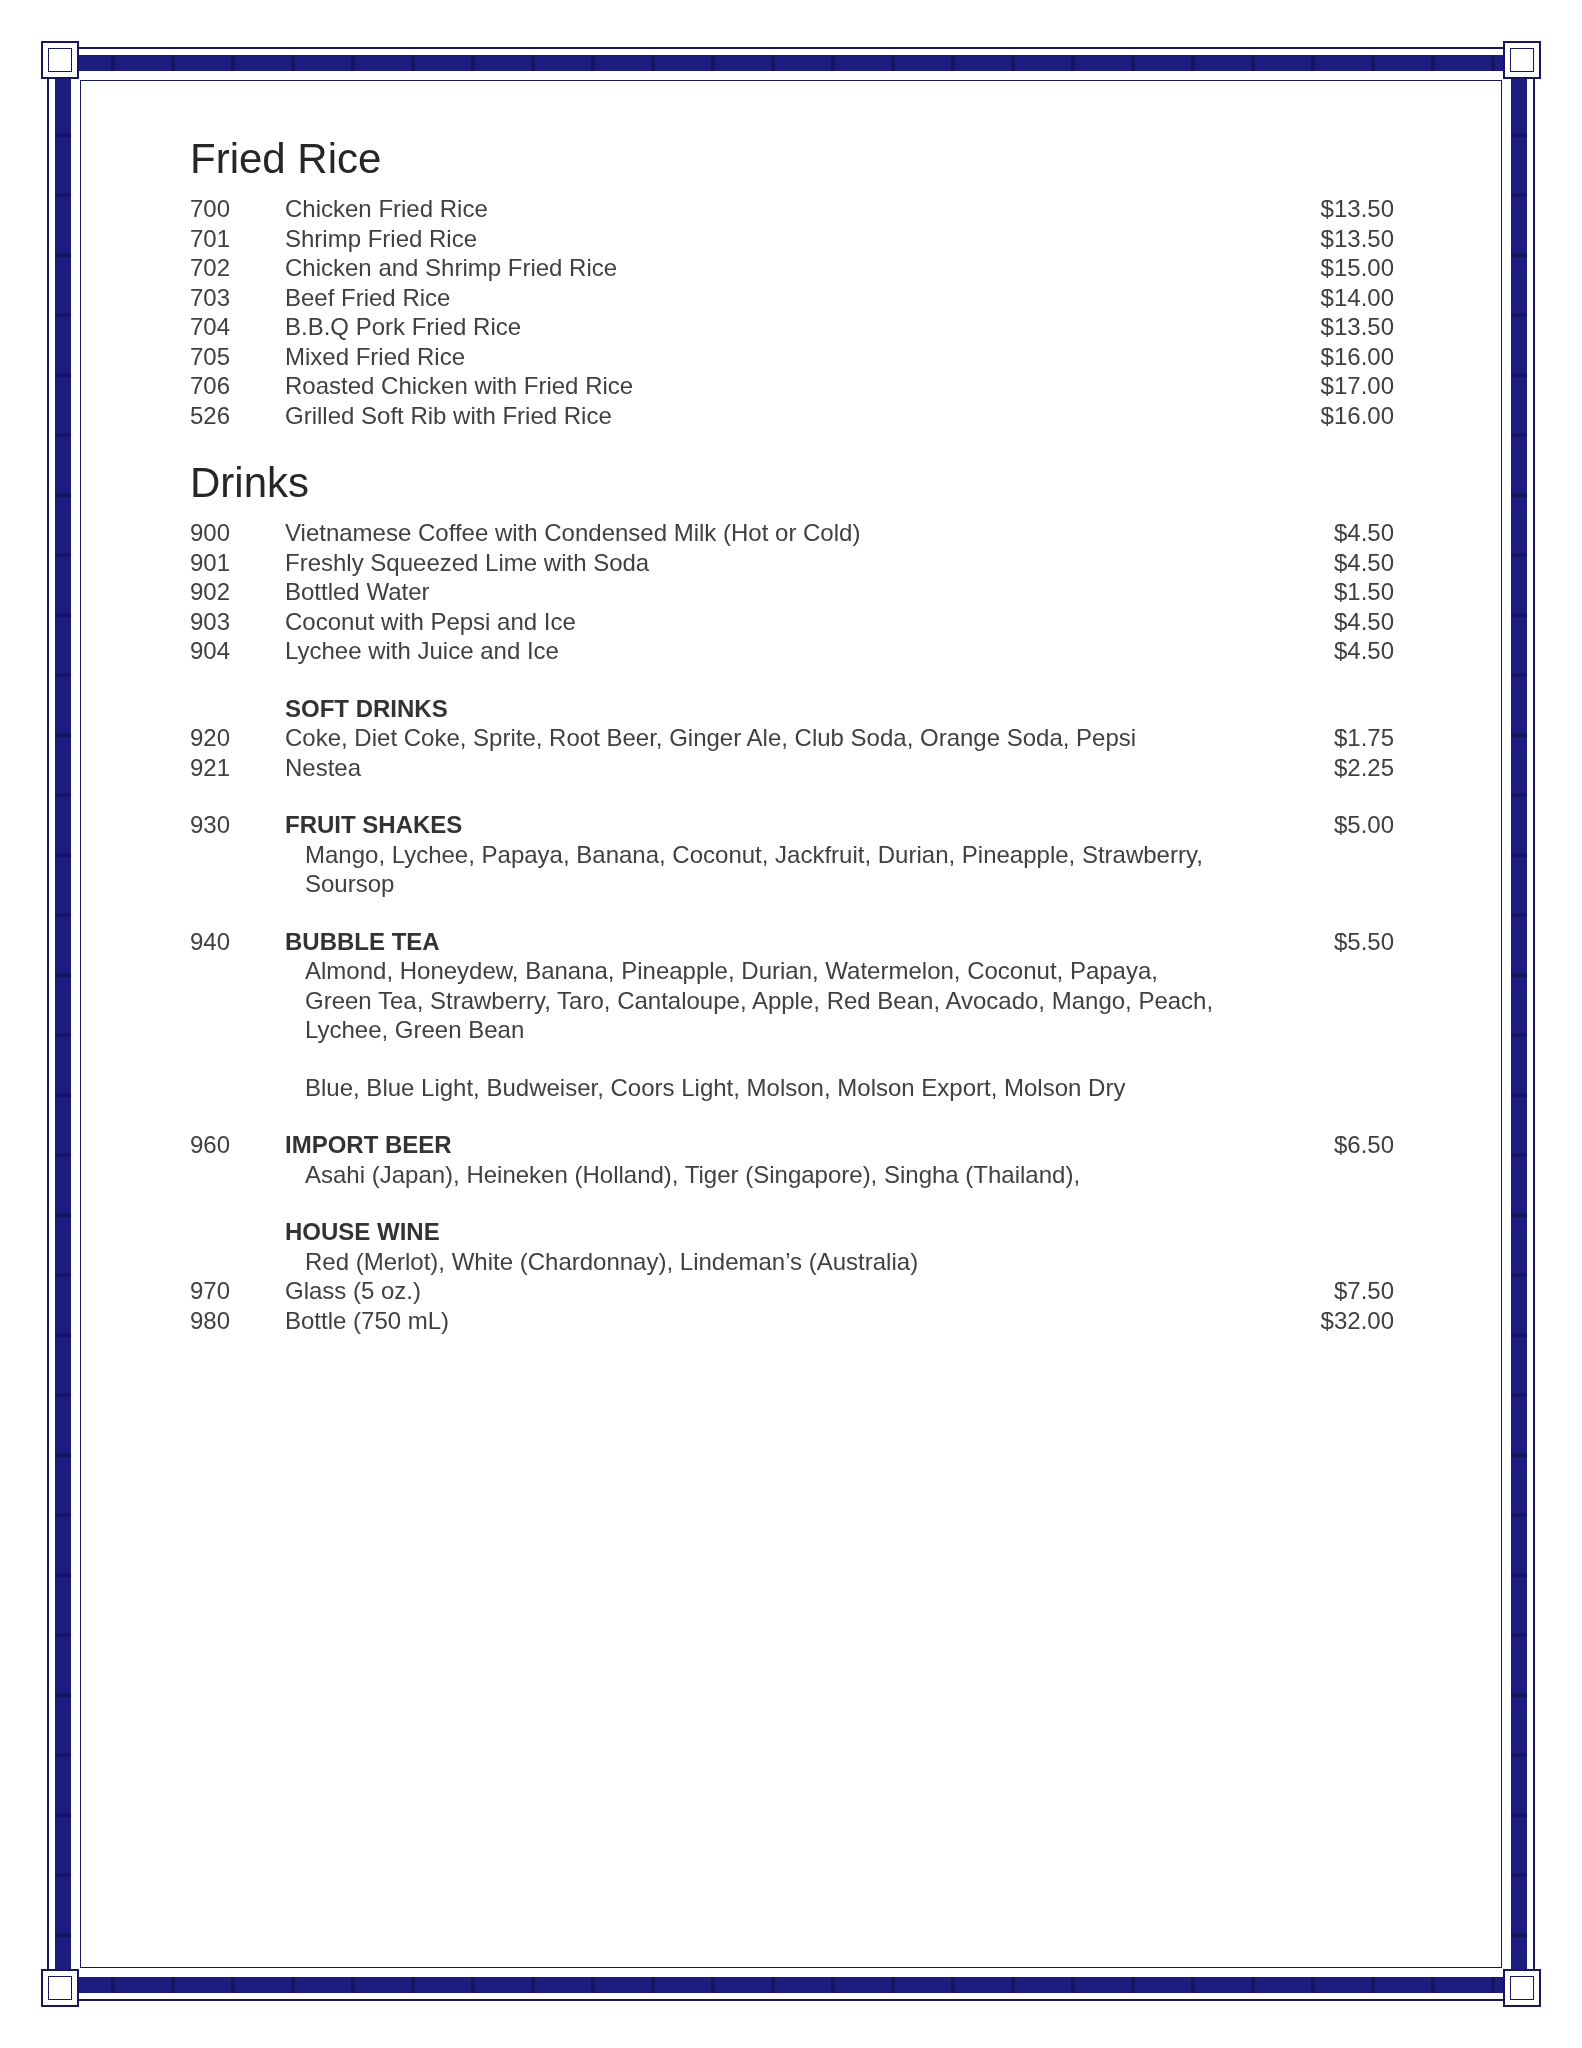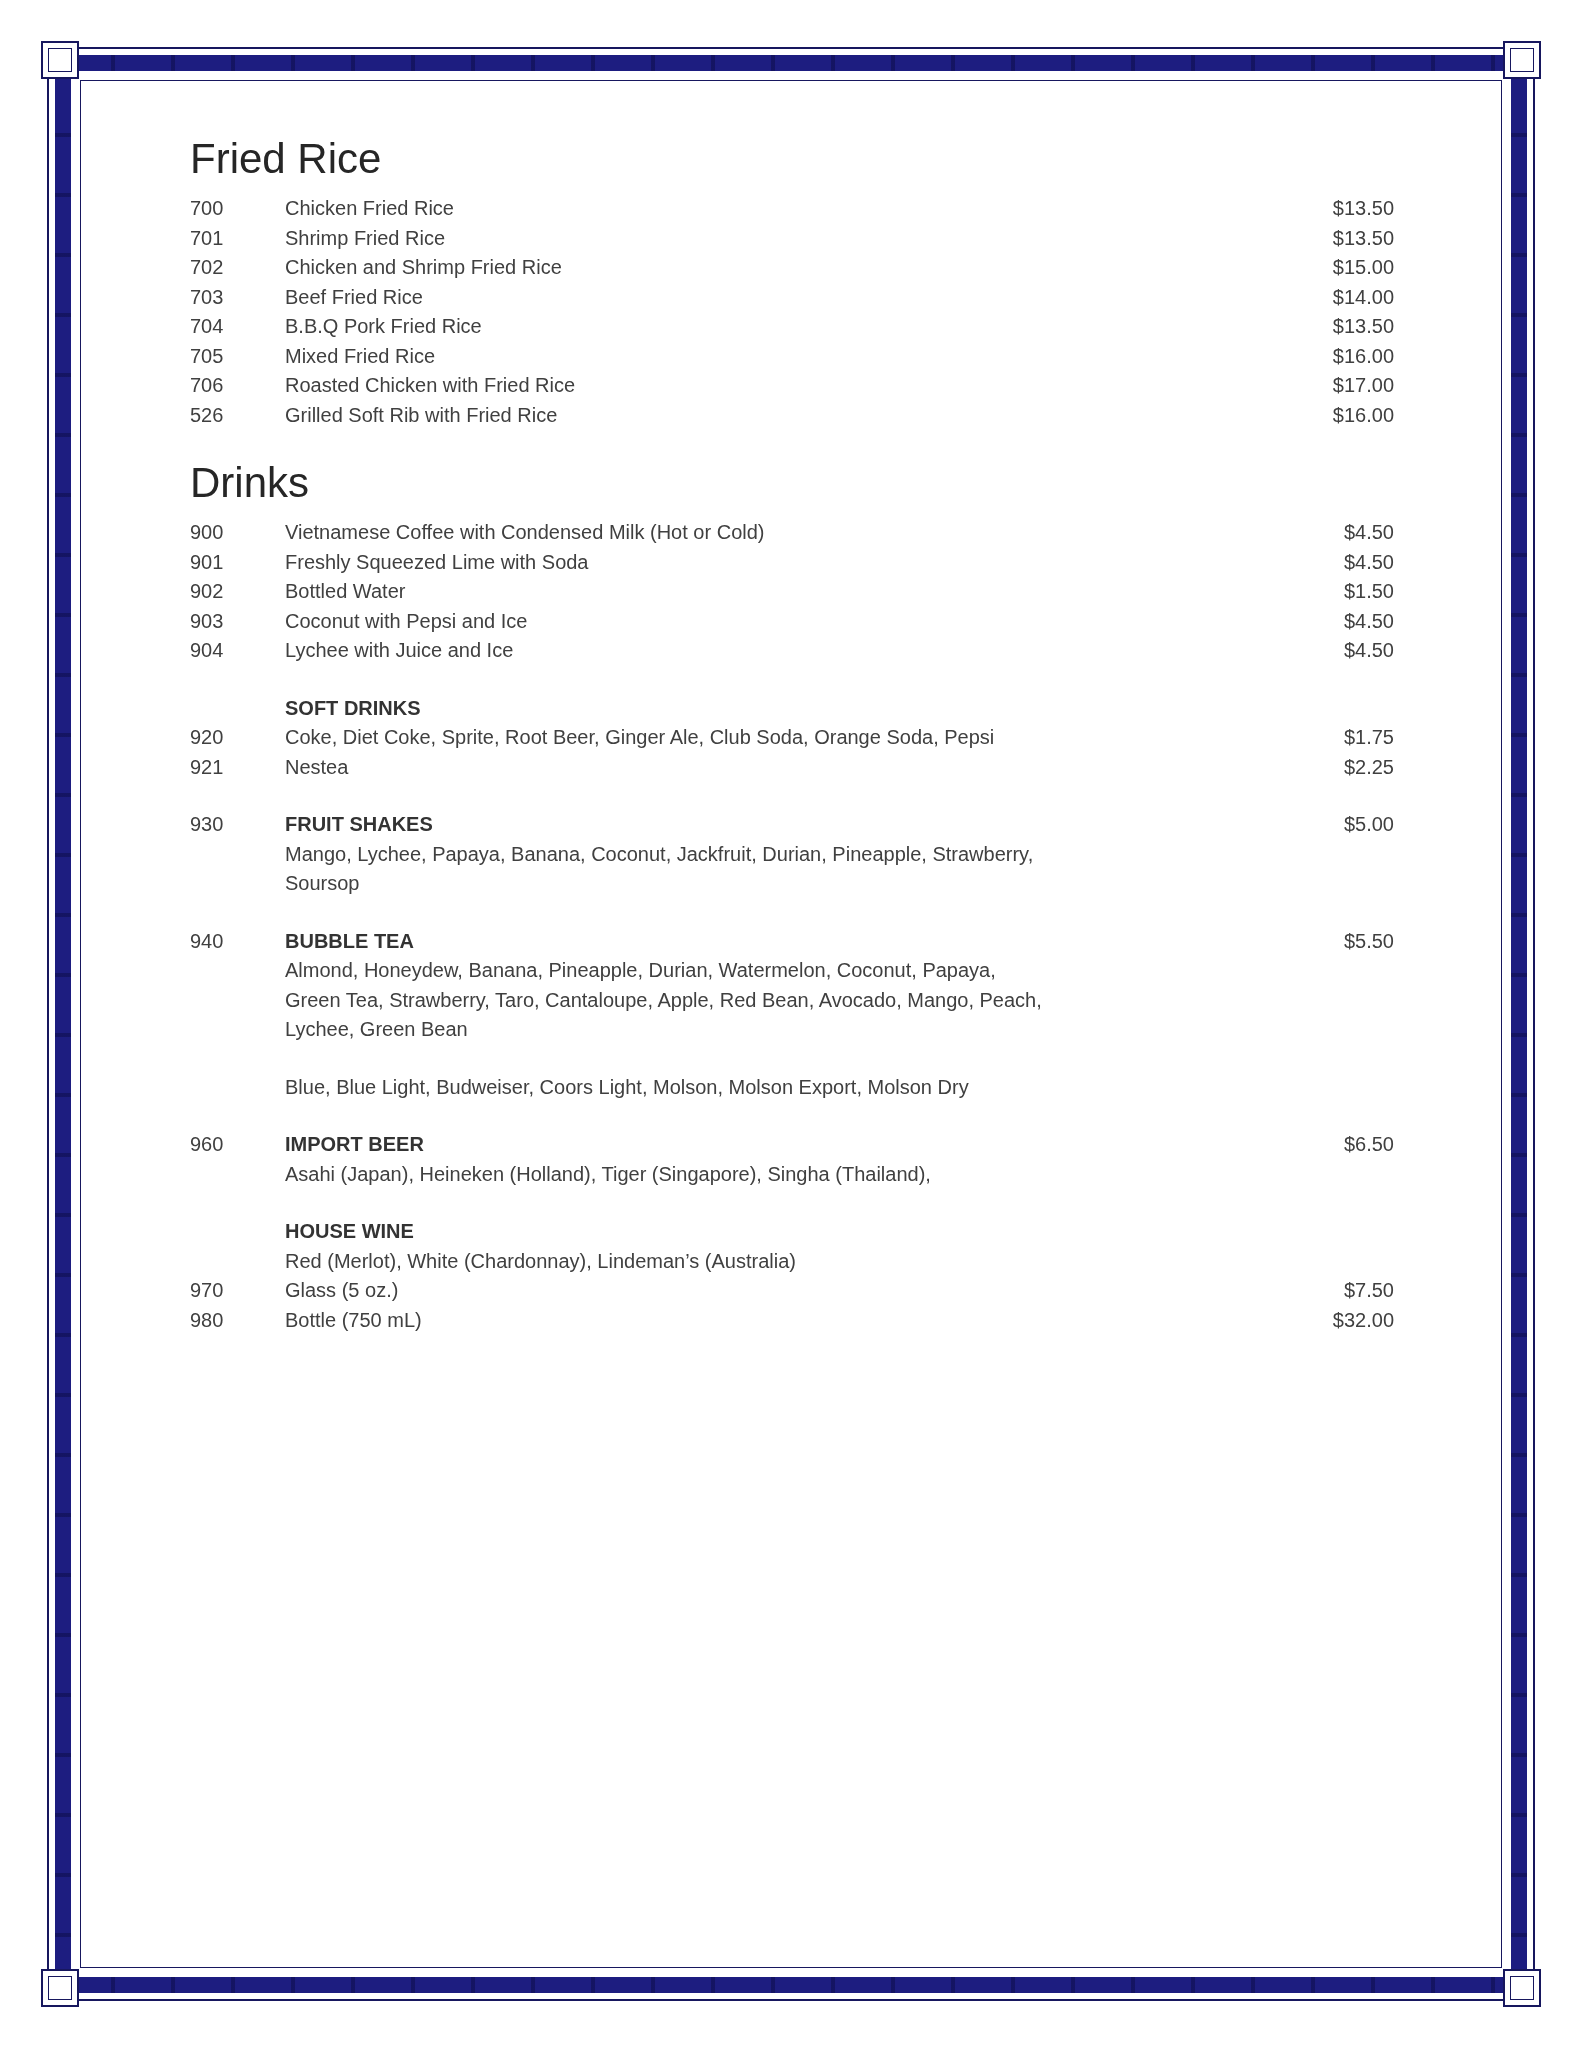--- a/index.html
+++ b/index.html
@@ -82,33 +82,33 @@
     line-height: 50px;
     margin: 0 0 10px 0;
     letter-spacing: 0px;
   }
   .section + .section { margin-top: 28px; }
   .group + .group { margin-top: 28px; }
 
   .row {
     display: grid;
     grid-template-columns: 95px 1fr 120px;
-    font-size: 20px;
+    font-size: 24px;
     line-height: 29.5px;
     color: #404040;
   }
   .row .num { }
   .row .name { padding-right: 24px; }
   .row .price { text-align: right; }
 
   .row.heading .name {
     font-weight: 700;
     color: #333333;
   }
-  .row.desc .name { grid-column: 2 / 4; }
+  .row.desc .name { grid-column: 2 / 4; margin-left: 20px; }
 </style>
 </head>
 <body>
 
 <div class="page">
 
   <div class="frame-line-outer"></div>
   <div class="band top"></div>
   <div class="band bottom"></div>
   <div class="band left"></div>

